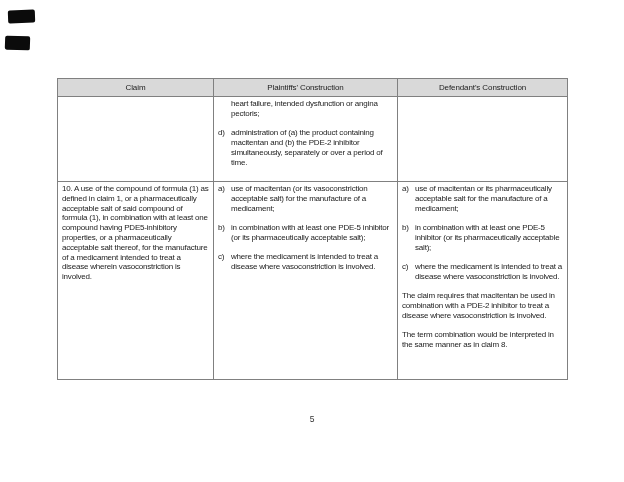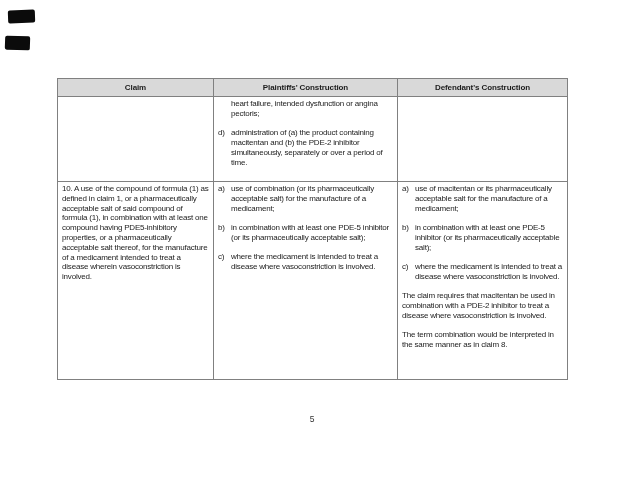--- a/index.html
+++ b/index.html
@@ -22,21 +22,21 @@
     vertical-align:top;
     padding:2px 4px;
     font-size:8px; line-height:9.8px; letter-spacing:-0.2px;
     color:#1c1c1c;
     overflow:hidden;
   }
   table.claims thead th {
     background:#d9d9d9;
     height:13px;
     text-align:center; vertical-align:middle;
-    font-weight:bold; font-size:8px; letter-spacing:-0.1px;
+    font-weight:normal; font-size:8px; letter-spacing:-0.1px;
     padding:2px 20px;
   }
   tr.row-continuation td { height:80px; }
   tr.row-claim10 td { height:193px; }
 
   td p { margin:0 0 9.6px 0; }
   td p:last-child { margin-bottom:0; }
   p.hang { position:relative; padding-left:13px; }
   p.hang .marker { position:absolute; left:0; top:0; }
 
@@ -83,21 +83,21 @@
       </tr>
 
       <tr class="row-claim10">
         <td>
           <p>10. A use of the compound of formula (1) as defined in claim 1, or a pharmaceutically acceptable salt of said compound of formula (1), in combination with at least one compound having PDE5-inhibitory properties, or a pharmaceutically acceptable salt thereof, for the manufacture of a medicament intended to treat a disease wherein vasoconstriction is involved.</p>
         </td>
 
         <td>
           <p class="hang">
             <span class="marker">a)</span>
-            <span>use of combination (or its pharmaceutically acceptable salt) for the manufacture of a medicament;</span>
+            <span>use of macitentan (or its vasoconstriction acceptable salt) for the manufacture of a medicament;</span>
           </p>
           <p class="hang">
             <span class="marker">b)</span>
             <span>in combination with at least one PDE-5 inhibitor (or its pharmaceutically acceptable salt);</span>
           </p>
           <p class="hang">
             <span class="marker">c)</span>
             <span>where the medicament is intended to treat a disease where vasoconstriction is involved.</span>
           </p>
         </td>

